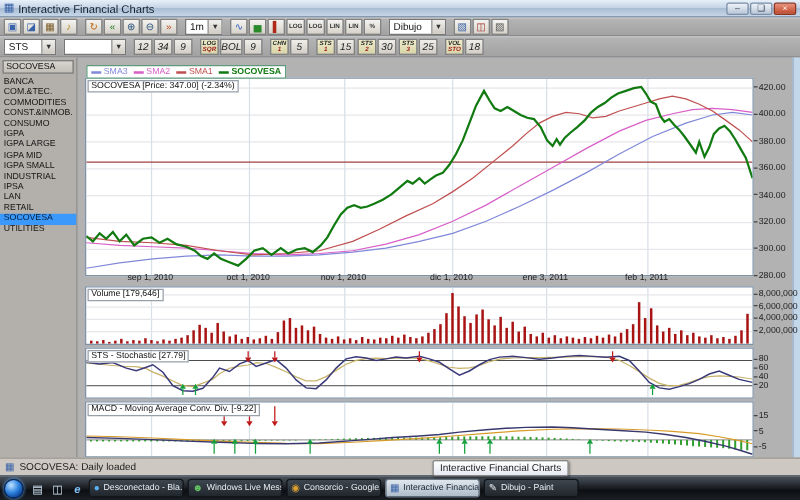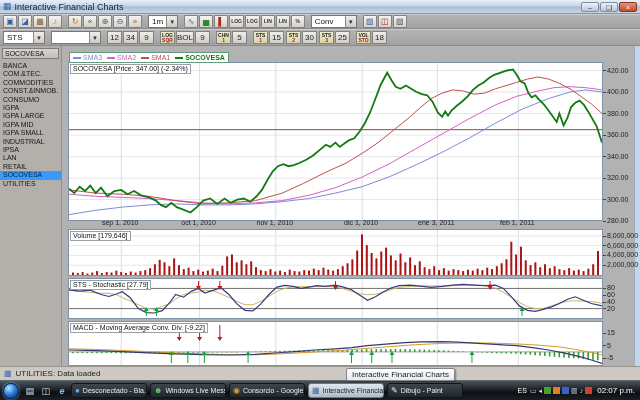--- a/index.html
+++ b/index.html
@@ -28,21 +28,21 @@
     background:linear-gradient(#f4f3f0,#d6d2ca); border:1px solid #828282; border-radius:1px;
     font-size:8px; line-height:1; cursor:default; }
   .tb-btn.txt { font-size:5px; font-weight:bold; color:#333; padding:0 1px; }
   .tb-sep { width:5px; }
   .dd { height:13px; display:flex; align-items:stretch; margin-right:1px; border:1px solid #777;
     background:#fff; }
   .dd .val { font-size:8px; padding:0 3px; display:flex; align-items:center; color:#111; }
   .dd .arr { width:11px; background:linear-gradient(#f0efec,#cfcbc3); border-left:1px solid #888;
     font-size:6px; display:flex; align-items:center; justify-content:center; color:#333; }
   .pbtn { height:13px; min-width:15px; margin-right:1px; display:flex; align-items:center; justify-content:center;
-    background:linear-gradient(#efeee9,#d2cec6); border:1px solid #828282; font-size:8px; color:#222; }
+    background:linear-gradient(#efeee9,#d2cec6); border:1px solid #828282; font-size:8px; color:#222;font-style:italic; }
   .pbtn.two { flex-direction:column; font-size:5px; font-weight:bold; line-height:5px;
     background:linear-gradient(#eeeccc,#d8d4a8); padding:1px 1px; }
   .pbtn.two .b2 { color:#a02020; }
 
   
   #content { position:absolute; left:0; top:46px; width:640px; height:320px; background:#b2b2b2; }
   #sidebar { position:absolute; left:0; top:0; width:62px; height:320px; background:#b3b0ab;
     border-right:1px solid #8f8f8f; }
   #sb-head { margin:2px 2px 3px 2px; height:11px; background:linear-gradient(#d8d5cf,#c2bfb8);
     border:1px solid #7d7d7d; font-size:7px; line-height:10px; padding-left:2px; color:#111; }
@@ -129,21 +129,21 @@
       <span class="tb-btn" style="color: rgb(40, 88, 192);">∿</span>
       <span class="tb-btn" style="color: rgb(42, 138, 42);">▅</span>
       <span class="tb-btn" style="color: rgb(176, 40, 24);">▌</span>
       <span class="tb-btn txt">LOG</span>
       <span class="tb-btn txt">LOG</span>
       <span class="tb-btn txt">LIN</span>
       <span class="tb-btn txt">LIN</span>
       <span class="tb-btn txt">%</span>
       <span class="tb-sep"></span>
       <span class="dd" style="width: 46px;">
-        <span class="val" style="flex: 1 1 0%;">Conv</span>
+        <span class="val" style="flex: 1 1 0%;">Dibujo</span>
         <span class="arr">▼</span>
       </span>
       <span class="tb-sep"></span>
       <span class="tb-btn" style="color: rgb(58, 98, 168);">▧</span>
       <span class="tb-btn" style="color: rgb(160, 48, 40);">◫</span>
       <span class="tb-btn" style="color: rgb(85, 85, 85);">▨</span>
     </div>
   <div id="toolbar2" class="toolbar">
       <span class="dd" style="width: 42px;">
         <span class="val" style="flex: 1 1 0%;">STS</span>
@@ -577,21 +577,21 @@
         </svg>
       </div>
       <div class="axis-lbl" style="left: 603px; top: 329.217px;"><span class="dash"></span><span>15</span></div>
       <div class="axis-lbl" style="left: 603px; top: 341.681px;"><span class="dash"></span><span>5</span></div>
       <div class="axis-lbl" style="left: 603px; top: 354.145px;"><span class="dash"></span><span>-5</span></div>
       <div class="ptag" style="left: 70px; top: 323px;">MACD - Moving Average Conv. Div. [-9.22]</div>
     </div>
 
   <div id="statusbar">
     <span class="sicon">▦</span>
-    <span class="stext">UTILITIES: Data loaded</span>
+    <span class="stext">SOCOVESA: Daily loaded</span>
   </div>
 
   <div id="tooltip">Interactive Financial Charts</div>
 
   <div id="taskbar">
     <div id="startorb"></div>
     <span id="quicklaunch" style="display:flex;">
         <span class="ql">▤</span>
         <span class="ql">◫</span>
         <span class="ql" style="font-style: italic; font-weight: bold; color: rgb(127, 193, 247);">e</span>
@@ -611,29 +611,15 @@
         </span>
         <span class="task active">
           <span class="tg" style="color: rgb(58, 98, 168);">▦</span>
           <span>Interactive Financial...</span>
         </span>
         <span class="task">
           <span class="tg" style="color: rgb(232, 232, 240);">✎</span>
           <span>Dibujo - Paint</span>
         </span>
       </span>
-    <span id="tray">
-      <span class="tlang">ES</span>
-      <span id="trayicons" style="display:flex;gap:2px;align-items:center;">
-          <span class="tico" style="color: rgb(207, 216, 224);">▭</span>
-          <span class="tico" style="color: rgb(207, 216, 224);">◂</span>
-          <span class="sq" style="background: rgb(74, 160, 44);"></span>
-          <span class="sq" style="background: rgb(224, 128, 32);"></span>
-          <span class="sq" style="background: rgb(58, 98, 200);"></span>
-          <span class="tico" style="color: rgb(207, 216, 224);">▥</span>
-          <span class="tico" style="color: rgb(207, 216, 224);">♪</span>
-          <span class="sq" style="background: rgb(208, 64, 48);"></span>
-        </span>
-      <span class="tclock">02:07 p.m.</span>
-    </span>
   </div>
 
 </div>
 
 </body></html>

